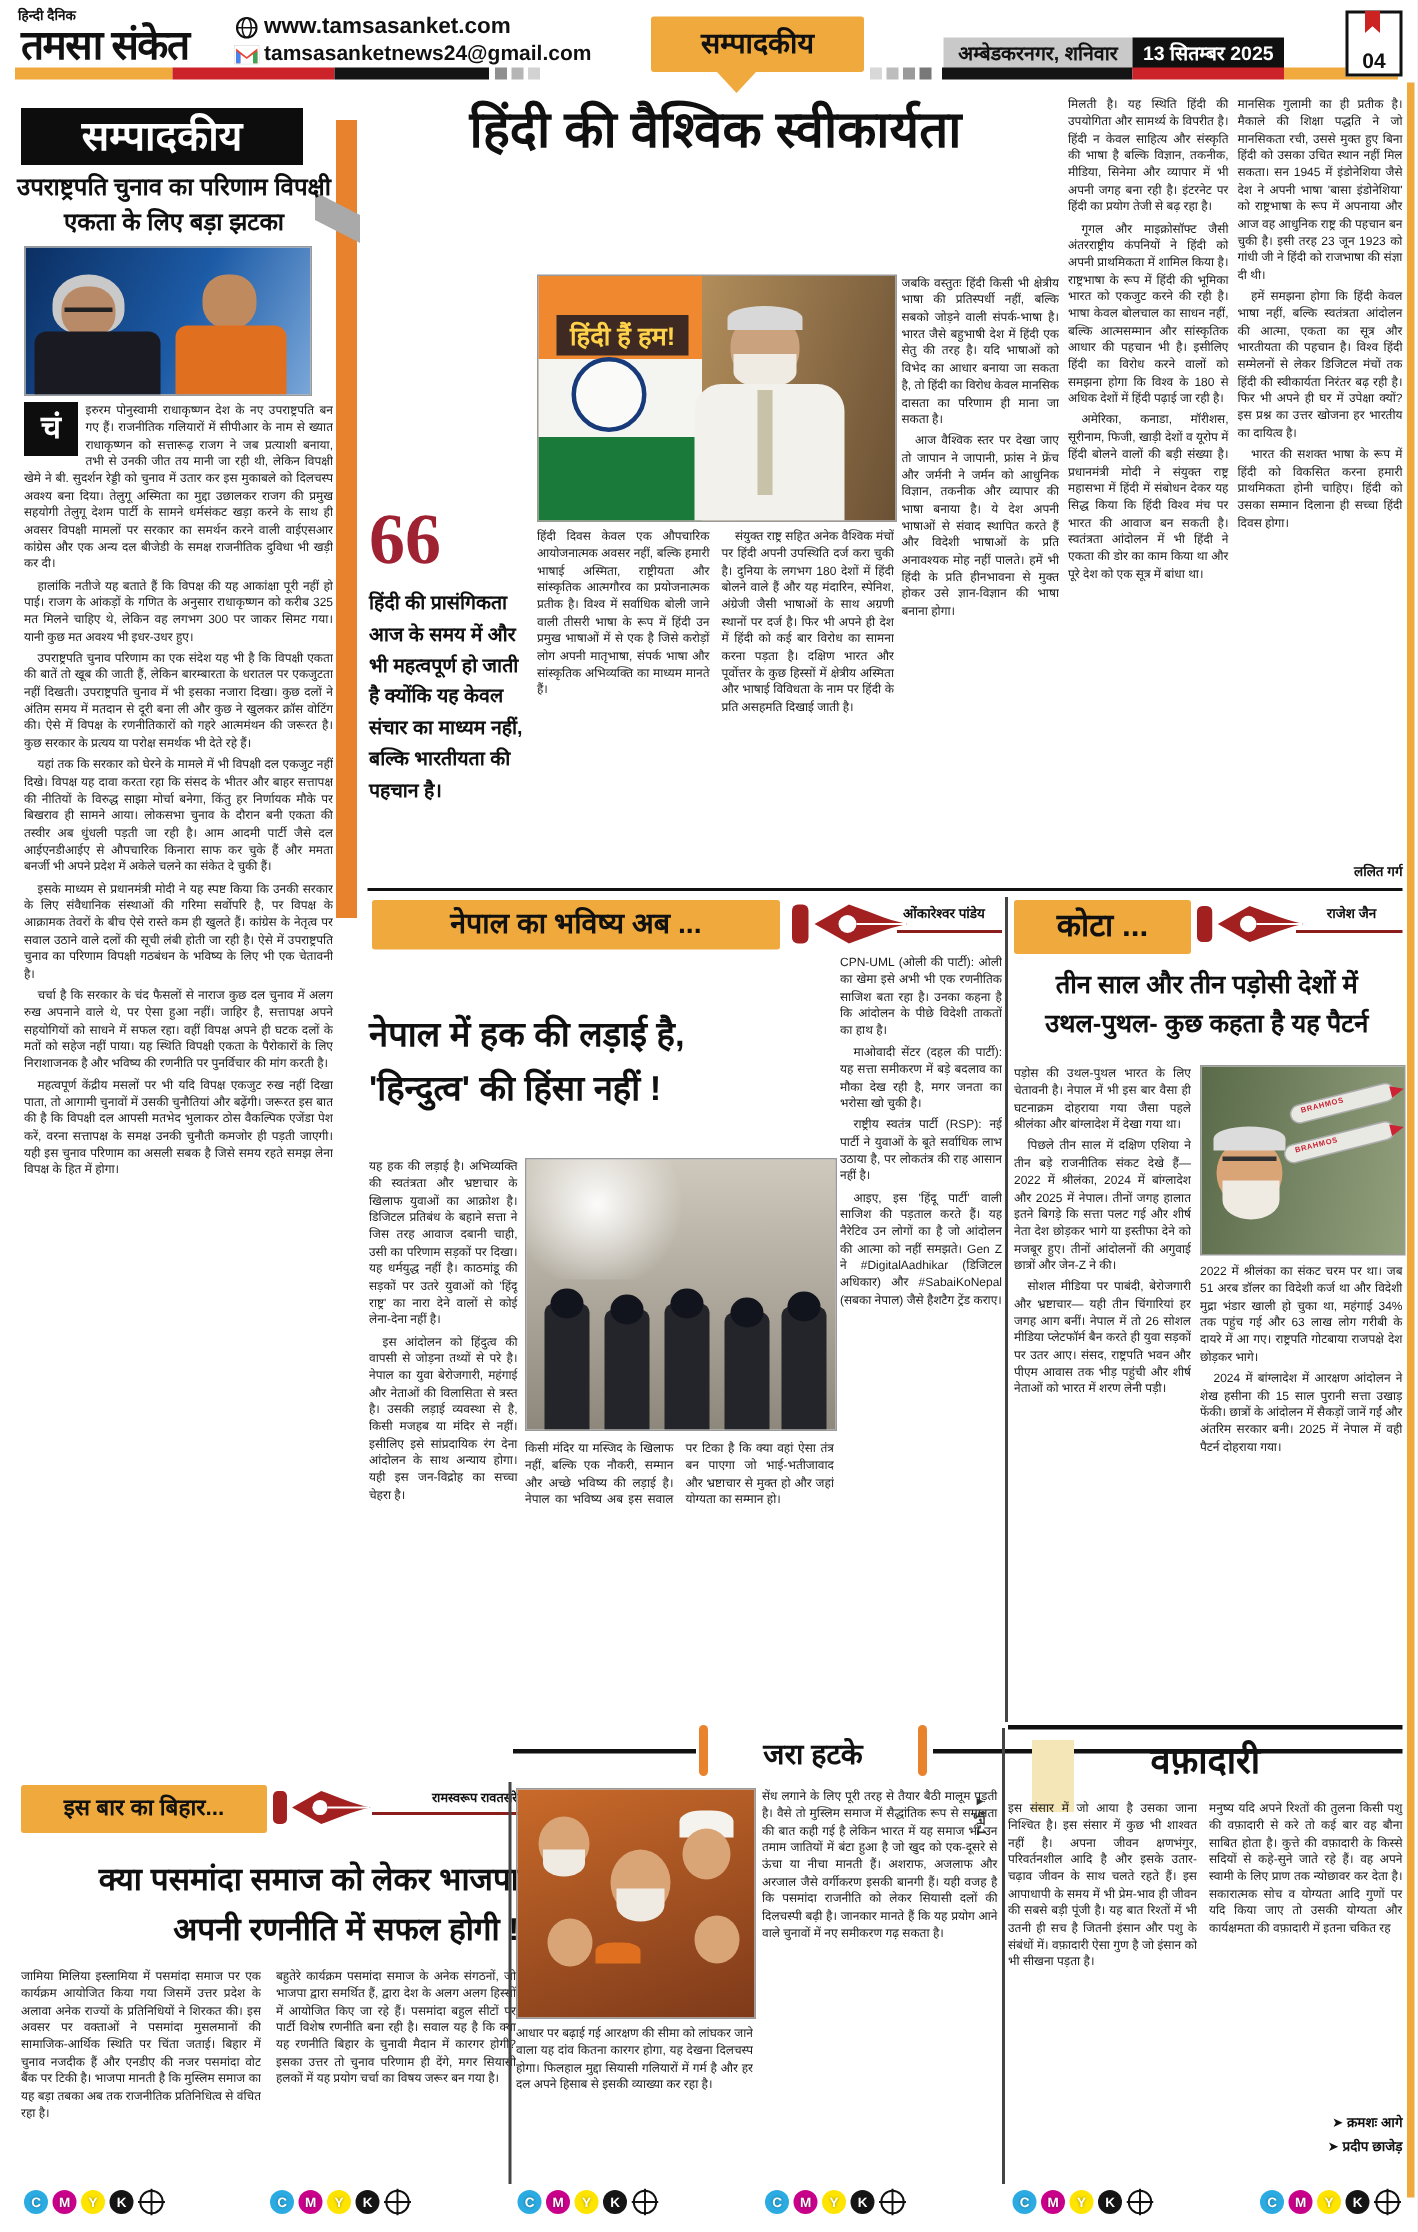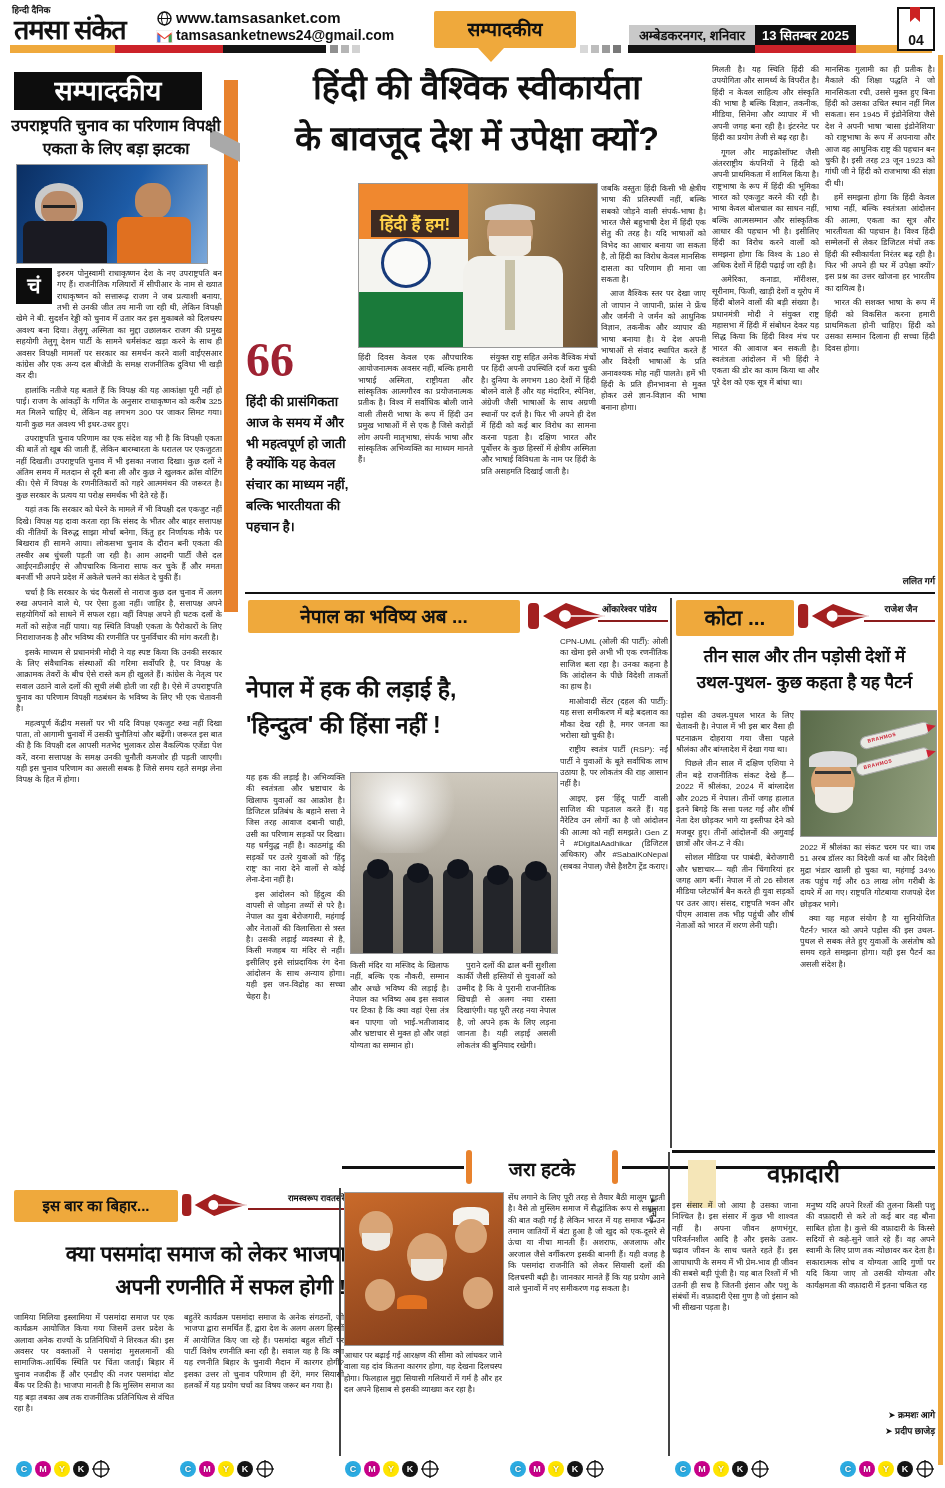--- a/index.html
+++ b/index.html
@@ -152,29 +152,28 @@
     <div class="abs suit" style="left:100px;top:52px;width:74px;height:46px;background:#e07020;"></div>
   </div>
 
   <div class="abs body-text" style="left:16px;top:268px;width:206px;height:916px;">
     <span class="dropcap">चं</span>
     <div>
         <p>इरुरम पोनुस्वामी राधाकृष्णन देश के नए उपराष्ट्रपति बन गए हैं। राजनीतिक गलियारों में सीपीआर के नाम से ख्यात राधाकृष्णन को सत्तारूढ़ राजग ने जब प्रत्याशी बनाया, तभी से उनकी जीत तय मानी जा रही थी, लेकिन विपक्षी खेमे ने बी. सुदर्शन रेड्डी को चुनाव में उतार कर इस मुकाबले को दिलचस्प अवश्य बना दिया। तेलुगू अस्मिता का मुद्दा उछालकर राजग की प्रमुख सहयोगी तेलुगू देशम पार्टी के सामने धर्मसंकट खड़ा करने के साथ ही अवसर विपक्षी मामलों पर सरकार का समर्थन करने वाली वाईएसआर कांग्रेस और एक अन्य दल बीजेडी के समक्ष राजनीतिक दुविधा भी खड़ी कर दी।</p>
         <p>हालांकि नतीजे यह बताते हैं कि विपक्ष की यह आकांक्षा पूरी नहीं हो पाई। राजग के आंकड़ों के गणित के अनुसार राधाकृष्णन को करीब 325 मत मिलने चाहिए थे, लेकिन वह लगभग 300 पर जाकर सिमट गया। यानी कुछ मत अवश्य भी इधर-उधर हुए।</p>
         <p>उपराष्ट्रपति चुनाव परिणाम का एक संदेश यह भी है कि विपक्षी एकता की बातें तो खूब की जाती हैं, लेकिन बारम्बारता के धरातल पर एकजुटता नहीं दिखती। उपराष्ट्रपति चुनाव में भी इसका नजारा दिखा। कुछ दलों ने अंतिम समय में मतदान से दूरी बना ली और कुछ ने खुलकर क्रॉस वोटिंग की। ऐसे में विपक्ष के रणनीतिकारों को गहरे आत्ममंथन की जरूरत है। कुछ सरकार के प्रत्यय या परोक्ष समर्थक भी देते रहे हैं।</p>
         <p>यहां तक कि सरकार को घेरने के मामले में भी विपक्षी दल एकजुट नहीं दिखे। विपक्ष यह दावा करता रहा कि संसद के भीतर और बाहर सत्तापक्ष की नीतियों के विरुद्ध साझा मोर्चा बनेगा, किंतु हर निर्णायक मौके पर बिखराव ही सामने आया। लोकसभा चुनाव के दौरान बनी एकता की तस्वीर अब धुंधली पड़ती जा रही है। आम आदमी पार्टी जैसे दल आईएनडीआईए से औपचारिक किनारा साफ कर चुके हैं और ममता बनर्जी भी अपने प्रदेश में अकेले चलने का संकेत दे चुकी हैं।</p>
+        <p>इसके माध्यम से प्रधानमंत्री मोदी ने यह स्पष्ट किया कि उनकी सरकार के लिए संवैधानिक संस्थाओं की गरिमा सर्वोपरि है, पर विपक्ष के आक्रामक तेवरों के बीच ऐसे रास्ते कम ही खुलते हैं। कांग्रेस के नेतृत्व पर सवाल उठाने वाले दलों की सूची लंबी होती जा रही है। ऐसे में उपराष्ट्रपति चुनाव का परिणाम विपक्षी गठबंधन के भविष्य के लिए भी एक चेतावनी है।</p>
         <p>चर्चा है कि सरकार के चंद फैसलों से नाराज कुछ दल चुनाव में अलग रुख अपनाने वाले थे, पर ऐसा हुआ नहीं। जाहिर है, सत्तापक्ष अपने सहयोगियों को साधने में सफल रहा। वहीं विपक्ष अपने ही घटक दलों के मतों को सहेज नहीं पाया। यह स्थिति विपक्षी एकता के पैरोकारों के लिए निराशाजनक है और भविष्य की रणनीति पर पुनर्विचार की मांग करती है।</p>
-        <p>इसके माध्यम से प्रधानमंत्री मोदी ने यह स्पष्ट किया कि उनकी सरकार के लिए संवैधानिक संस्थाओं की गरिमा सर्वोपरि है, पर विपक्ष के आक्रामक तेवरों के बीच ऐसे रास्ते कम ही खुलते हैं। कांग्रेस के नेतृत्व पर सवाल उठाने वाले दलों की सूची लंबी होती जा रही है। ऐसे में उपराष्ट्रपति चुनाव का परिणाम विपक्षी गठबंधन के भविष्य के लिए भी एक चेतावनी है।</p>
         <p>महत्वपूर्ण केंद्रीय मसलों पर भी यदि विपक्ष एकजुट रुख नहीं दिखा पाता, तो आगामी चुनावों में उसकी चुनौतियां और बढ़ेंगी। जरूरत इस बात की है कि विपक्षी दल आपसी मतभेद भुलाकर ठोस वैकल्पिक एजेंडा पेश करें, वरना सत्तापक्ष के समक्ष उनकी चुनौती कमजोर ही पड़ती जाएगी। यही इस चुनाव परिणाम का असली सबक है जिसे समय रहते समझ लेना विपक्ष के हित में होगा।</p>
       </div>
   </div>
 
   <div class="abs headline" style="left:246px;top:62px;width:462px;font-size:34px;line-height:1.5;text-align:center;">
     <div>हिंदी की वैश्विक स्वीकार्यता</div>
-    <div>के बावजूद देश में उपेक्षा क्यों?</div>
   </div>
 
   <div class="photo ph-modi" style="left:358px;top:183px;width:238px;height:163px;">
     <div class="flag"></div>
     <div class="chakra" style="left:22px;top:54px;width:44px;height:44px;"></div>
     <div class="abs" style="left:128px;top:26px;width:46px;height:44px;background:#caa27e;border-radius:46%;"></div>
     <div class="abs" style="left:126px;top:20px;width:50px;height:16px;background:#d8d8d8;border-radius:50% 50% 0 0;"></div>
     <div class="abs" style="left:130px;top:52px;width:42px;height:22px;background:#efeae2;border-radius:0 0 45% 45%;"></div>
     <div class="abs" style="left:104px;top:72px;width:100px;height:91px;background:#f2f1ec;border-radius:18px 18px 0 0;"></div>
     <div class="abs" style="left:146px;top:76px;width:10px;height:70px;background:#c8c2a8;"></div>
@@ -254,21 +253,20 @@
 
   <div class="abs body-text" style="left:246px;top:772px;width:99px;height:376px;">
     <div>
         <p>यह हक की लड़ाई है। अभिव्यक्ति की स्वतंत्रता और भ्रष्टाचार के खिलाफ युवाओं का आक्रोश है। डिजिटल प्रतिबंध के बहाने सत्ता ने जिस तरह आवाज दबानी चाही, उसी का परिणाम सड़कों पर दिखा। यह धर्मयुद्ध नहीं है। काठमांडू की सड़कों पर उतरे युवाओं को 'हिंदू राष्ट्र' का नारा देने वालों से कोई लेना-देना नहीं है।</p>
         <p>इस आंदोलन को हिंदुत्व की वापसी से जोड़ना तथ्यों से परे है। नेपाल का युवा बेरोजगारी, महंगाई और नेताओं की विलासिता से त्रस्त है। उसकी लड़ाई व्यवस्था से है, किसी मजहब या मंदिर से नहीं। इसीलिए इसे सांप्रदायिक रंग देना आंदोलन के साथ अन्याय होगा। यही इस जन-विद्रोह का सच्चा चेहरा है।</p>
       </div>
   </div>
   <div class="abs body-text" style="left:350px;top:960px;width:206px;height:188px;column-count:2;column-gap:8px;">
     <div>
         <p>किसी मंदिर या मस्जिद के खिलाफ नहीं, बल्कि एक नौकरी, सम्मान और अच्छे भविष्य की लड़ाई है। नेपाल का भविष्य अब इस सवाल पर टिका है कि क्या वहां ऐसा तंत्र बन पाएगा जो भाई-भतीजावाद और भ्रष्टाचार से मुक्त हो और जहां योग्यता का सम्मान हो।</p>
-        <p>पुराने दलों की ढाल बनीं सुशीला कार्की जैसी हस्तियों से युवाओं को उम्मीद है कि वे पुरानी राजनीतिक खिचड़ी से अलग नया रास्ता दिखाएंगी। यह पूरी तरह नया नेपाल है, जो अपने हक के लिए लड़ना जानता है। यही लड़ाई असली लोकतंत्र की बुनियाद रखेगी।</p>
       </div>
   </div>
 
   <div class="vrule" style="left:670px;top:598px;height:550px;"></div>
 
   <div class="abs kicker" style="left:676px;top:600px;width:118px;height:36px;font-size:21px;line-height:36px;">कोटा ...</div>
   <svg class="pen" style="left:798px;top:600px;" width="72" height="32" viewBox="0 0 78 32">
     <rect x="0" y="3" width="11" height="26" rx="4" fill="#A32020"></rect>
     <path d="M15 16 L38 3 C50 7 62 13 77 16 C62 19 50 25 38 29 Z" fill="#A32020"></path>
     <circle cx="37" cy="16" r="6" fill="#fff"></circle>
@@ -300,21 +298,21 @@
   <div class="abs body-text" style="left:676px;top:710px;width:118px;height:438px;">
     <div>
         <p>पड़ोस की उथल-पुथल भारत के लिए चेतावनी है। नेपाल में भी इस बार वैसा ही घटनाक्रम दोहराया गया जैसा पहले श्रीलंका और बांग्लादेश में देखा गया था।</p>
         <p>पिछले तीन साल में दक्षिण एशिया ने तीन बड़े राजनीतिक संकट देखे हैं— 2022 में श्रीलंका, 2024 में बांग्लादेश और 2025 में नेपाल। तीनों जगह हालात इतने बिगड़े कि सत्ता पलट गई और शीर्ष नेता देश छोड़कर भागे या इस्तीफा देने को मजबूर हुए। तीनों आंदोलनों की अगुवाई छात्रों और जेन-Z ने की।</p>
         <p>सोशल मीडिया पर पाबंदी, बेरोजगारी और भ्रष्टाचार— यही तीन चिंगारियां हर जगह आग बनीं। नेपाल में तो 26 सोशल मीडिया प्लेटफॉर्म बैन करते ही युवा सड़कों पर उतर आए। संसद, राष्ट्रपति भवन और पीएम आवास तक भीड़ पहुंची और शीर्ष नेताओं को भारत में शरण लेनी पड़ी।</p>
       </div>
   </div>
   <div class="abs body-text" style="left:800px;top:842px;width:135px;height:306px;">
     <div>
         <p>2022 में श्रीलंका का संकट चरम पर था। जब 51 अरब डॉलर का विदेशी कर्ज था और विदेशी मुद्रा भंडार खाली हो चुका था, महंगाई 34% तक पहुंच गई और 63 लाख लोग गरीबी के दायरे में आ गए। राष्ट्रपति गोटबाया राजपक्षे देश छोड़कर भागे।</p>
-        <p>क्या यह महज संयोग है या सुनियोजित पैटर्न? भारत को अपने पड़ोस की इस उथल-पुथल से सबक लेते हुए युवाओं के असंतोष को समय रहते समझना होगा। यही इस पैटर्न का असली संदेश है।</p>
+        <p>2024 में बांग्लादेश में आरक्षण आंदोलन ने शेख हसीना की 15 साल पुरानी सत्ता उखाड़ फेंकी। छात्रों के आंदोलन में सैकड़ों जानें गईं और अंतरिम सरकार बनी। 2025 में नेपाल में वही पैटर्न दोहराया गया।</p>
       </div>
   </div>
 
   <div class="abs kicker" style="left:14px;top:1190px;width:164px;height:32px;font-size:15px;line-height:32px;">इस बार का बिहार...</div>
   <svg class="pen" style="left:182px;top:1190px;" width="66" height="30" viewBox="0 0 78 32">
     <rect x="0" y="3" width="11" height="26" rx="4" fill="#A32020"></rect>
     <path d="M15 16 L38 3 C50 7 62 13 77 16 C62 19 50 25 38 29 Z" fill="#A32020"></path>
     <circle cx="37" cy="16" r="6" fill="#fff"></circle>
     <line x1="43" y1="16" x2="76" y2="16" stroke="#fff" stroke-width="1.4"></line>
   </svg>

